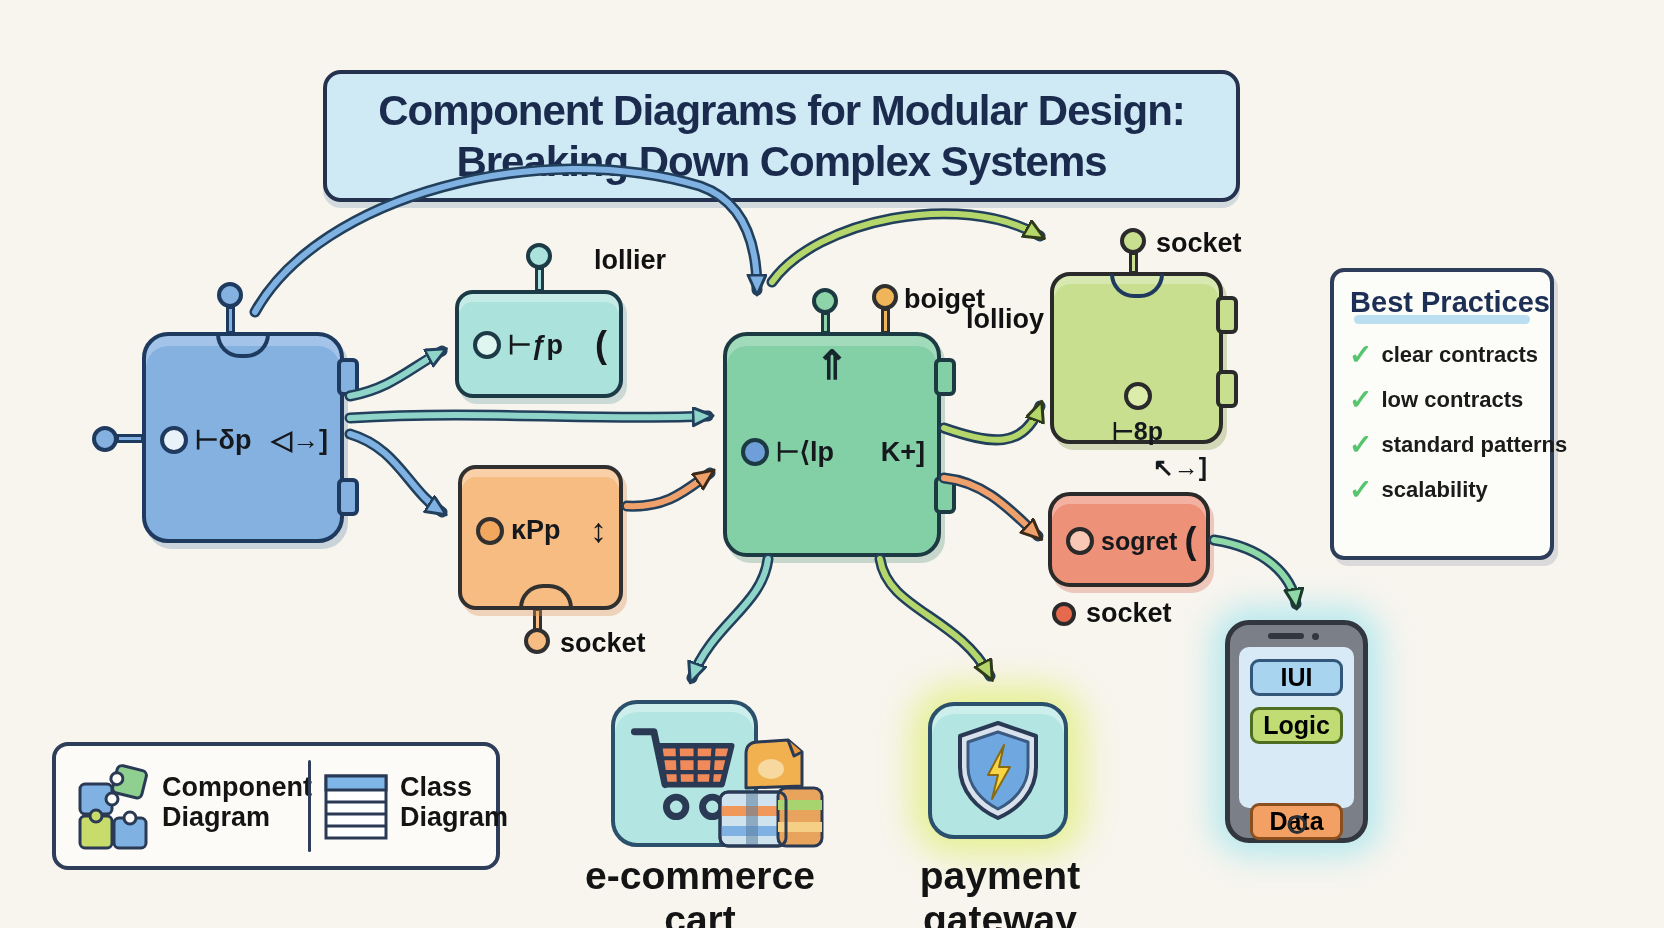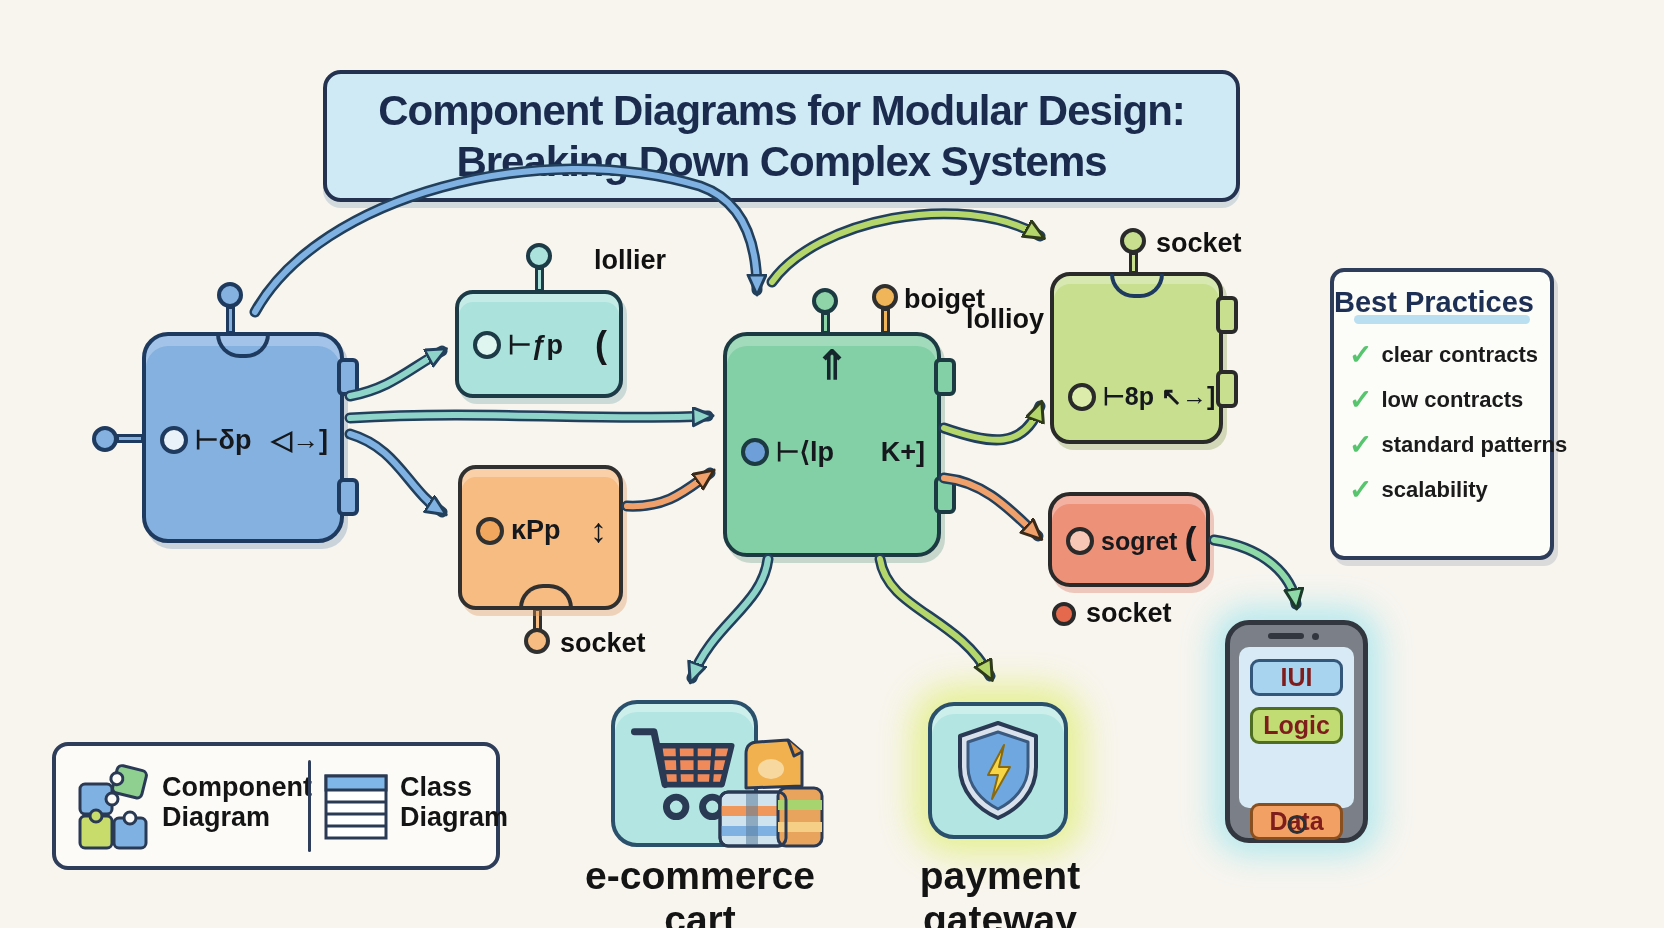--- a/index.html
+++ b/index.html
@@ -46,21 +46,21 @@
   .box-green{left:723px;top:332px;width:218px;height:225px;background:#83cfa6;
              border:4px solid #1c3a42;border-radius:24px;box-shadow:inset 0 10px 0 rgba(255,255,255,.25),4px 6px 0 rgba(110,160,140,.35);}
   .box-green .row{top:100px;}
   .box-green .iface{background:#6f9fd8;border-color:#1c3a42;}
   .box-green .tab{background:#83cfa6;border-color:#1c3a42;}
   .box-green .t1{top:22px;} .box-green .t2{top:140px;}
   .gtop{position:absolute;top:6px;left:0;right:0;text-align:center;font-size:40px;font-weight:800;color:#15272c;}
 
   .box-lime{left:1050px;top:272px;width:173px;height:172px;background:#c8df90;
             border:4px solid #2a2a2a;border-radius:20px;box-shadow:inset 0 8px 0 rgba(255,255,255,.3),4px 6px 0 rgba(150,170,100,.4);}
-  .box-lime .row{top:106px;}
+  .box-lime .row{top:106px;flex-direction:column;}
   .box-lime .iface{background:#dcedab;border-color:#2a2a2a;}
   .box-lime .clabel,.box-lime .port{font-size:25px;}
   .box-lime .tab{background:#c8df90;border-color:#2a2a2a;}
   .box-lime .t1{top:20px;} .box-lime .t2{top:94px;}
 
   .box-coral{left:1048px;top:492px;width:162px;height:95px;background:#ee9179;
              border:4px solid #2a2a2a;border-radius:22px;box-shadow:inset 0 8px 0 rgba(255,255,255,.3),4px 6px 0 rgba(220,130,110,.4);}
   .box-coral .row{top:24px;}
   .box-coral .iface{background:#f8c7b5;border-color:#2a2a2a;}
   .box-coral .clabel{font-size:25px;} .box-coral .port{font-size:26px;}
@@ -68,21 +68,21 @@
   
   .lcircle{position:absolute;width:26px;height:26px;border-radius:50%;border:4px solid #1e3a5f;
            box-sizing:border-box;z-index:2;}
   .lstem{position:absolute;width:9px;border:3px solid #1e3a5f;box-sizing:border-box;z-index:1;}
   .llabel{position:absolute;font-size:27px;font-weight:700;color:#111;z-index:2;white-space:nowrap;}
 
   
   .bp{position:absolute;left:1330px;top:268px;width:224px;height:292px;background:#fcfcf8;
       border:4px solid #2e3d59;border-radius:14px;box-sizing:border-box;
       box-shadow:4px 6px 0 rgba(130,140,160,.25);z-index:2;}
-  .bp-title{margin-top:14px;text-align:left;font-size:29px;font-weight:800;color:#1d2f55;position:relative;z-index:1;}
+  .bp-title{margin-top:14px;text-align:right;font-size:29px;font-weight:800;color:#1d2f55;position:relative;z-index:1;}
   .bp-underline{width:176px;height:9px;background:#badff0;border-radius:5px;margin:-4px auto 0 auto;}
   .bp-item{display:flex;align-items:center;gap:9px;margin:17px 0 0 15px;}
   .bp-check{font-size:28px;font-weight:900;color:#57c46e;line-height:1;}
   .bp-text{font-size:22px;font-weight:700;color:#1b1b1b;white-space:nowrap;}
 
   
   .legend{position:absolute;left:52px;top:742px;width:448px;height:128px;background:#fcfbf7;
           border:4px solid #2e3d59;border-radius:16px;box-sizing:border-box;z-index:2;}
   .legend .divider{position:absolute;left:252px;top:14px;bottom:14px;width:3px;background:#2e3d59;border-radius:2px;}
   .legend-text{position:absolute;font-size:27px;font-weight:800;color:#141414;line-height:1.12;}
@@ -100,21 +100,21 @@
               box-shadow:0 0 34px 16px rgba(226,238,130,.85),inset 0 8px 0 rgba(255,255,255,.35);
               display:flex;align-items:center;justify-content:center;}
   .phone{position:absolute;left:1225px;top:620px;width:143px;height:223px;background:#7b8088;
          border:5px solid #32363e;border-radius:24px;box-sizing:border-box;z-index:2;
          box-shadow:0 0 30px 14px rgba(170,230,238,.8);}
   .phone .speaker{position:absolute;top:8px;left:38px;width:36px;height:6px;background:#32363e;border-radius:3px;}
   .phone .speaker-dot{position:absolute;top:8px;left:82px;width:7px;height:7px;background:#32363e;border-radius:50%;}
   .phone .screen{position:absolute;left:9px;right:9px;top:22px;bottom:30px;background:#d8eaf5;
                  border-radius:10px;}
   .layer{position:absolute;left:11px;right:11px;height:37px;border-radius:9px;border:3px solid;
-         display:flex;align-items:center;justify-content:center;font-size:25px;font-weight:800;color:#7f1d1d;
+         display:flex;align-items:center;justify-content:center;font-size:25px;font-weight:800;color:#000000;
          box-sizing:border-box;}
   .layer:nth-of-type(1){top:12px;background:#a9d4f0;border-color:#33577a;}
   .layer:nth-of-type(2){top:60px;background:#c0dc72;border-color:#4f6e22;}
   .layer:nth-of-type(3){top:108px;background:#f2a063;border-color:#8a4f1e;margin-top:48px;}
   .phone .home{position:absolute;bottom:4px;left:50%;transform:translateX(-50%);width:19px;height:19px;
                border:3px solid #2b2f36;border-radius:50%;box-sizing:border-box;}
 
   .ex-label{position:absolute;top:854px;font-size:39px;font-weight:800;color:#141414;text-align:center;z-index:2;}
   .ex-cart{left:555px;width:290px;} .ex-pay{left:855px;width:290px;} .ex-mobile{left:1146px;width:300px;}
 

